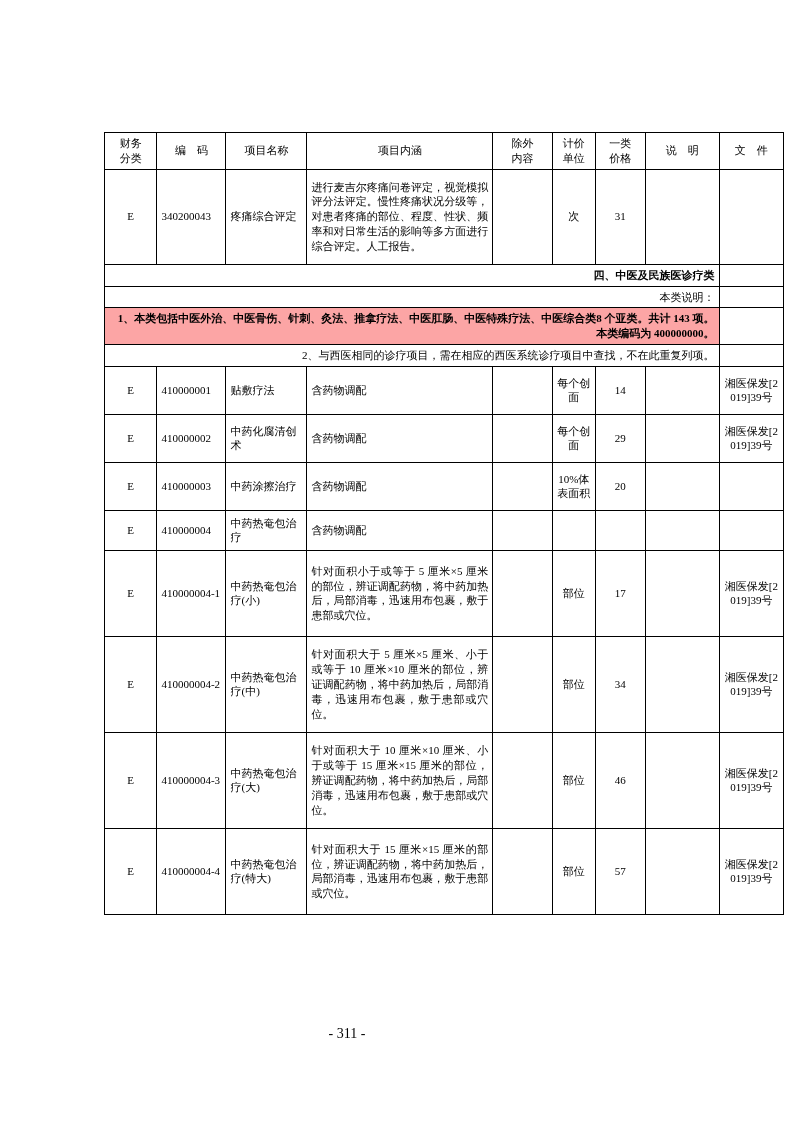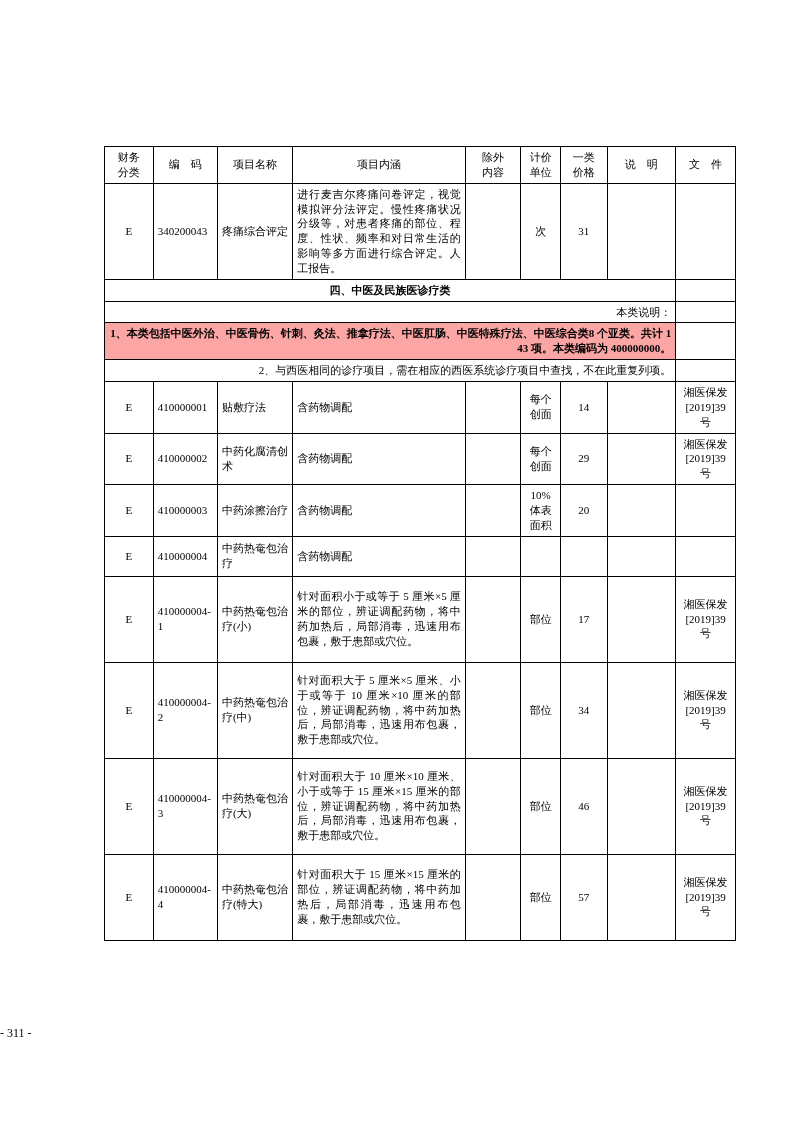--- a/index.html
+++ b/index.html
@@ -17,22 +17,22 @@
   .page {
     position: absolute;
     left: 0; top: 0;
     width: 793px;
     height: 1122px;
     box-sizing: border-box;
   }
   table.doc {
     position: absolute;
     left: 104px;
-    top: 146px;
-    width: 632px;
+    top: 132px;
+    width: 680px;
     border-collapse: collapse;
     table-layout: fixed;
   }
   table.doc td {
     border: 1px solid #000000;
     font-size: 11px;
     line-height: 1.35;
     padding: 3px 4px;
     vertical-align: middle;
     word-break: break-all;
@@ -51,21 +51,21 @@
     text-align: center;
     font-size: 11.5px;
   }
   .hdr-2line { line-height: 1.25; }
 
   .row-tall td { height: 88px; margin-top: 8px; }
   .section-title td {
     font-weight: bold;
     font-size: 12px;
     padding: 5px 6px;
-    text-align: center;
+    text-align: right;
   }
   .note-row td {
     text-align: right;
     padding: 6px 6px;
     font-size: 11.5px;
   }
   .hl {
     background: #fca5a5;
     font-weight: bold;
     line-height: 1.6;
@@ -77,22 +77,22 @@
   }
   .ctr { text-align: center; }
   .lft { text-align: left; }
   .just { text-align: justify; text-align-last: left; }
 
   .page-number {
     position: absolute;
     left: 0;
     top: 1026px;
     width: 694px;
-    text-align: left;
-    font-size: 12px;
+    text-align: center;
+    font-size: 14px;
     font-family: "Liberation Serif", serif;
   }
 </style>
 </head>
 <body>
 
 <div class="page">
 
   <table class="doc">
     <colgroup>

